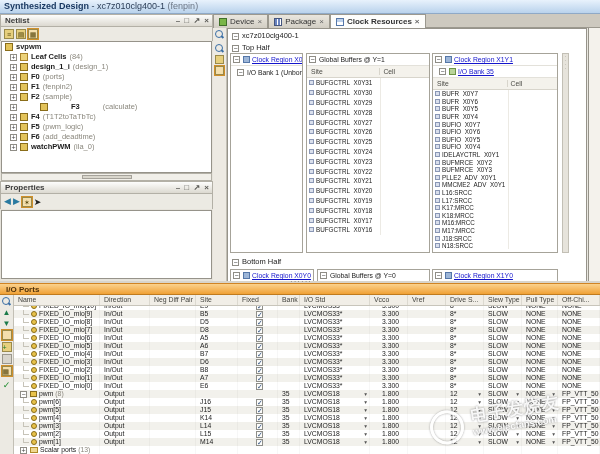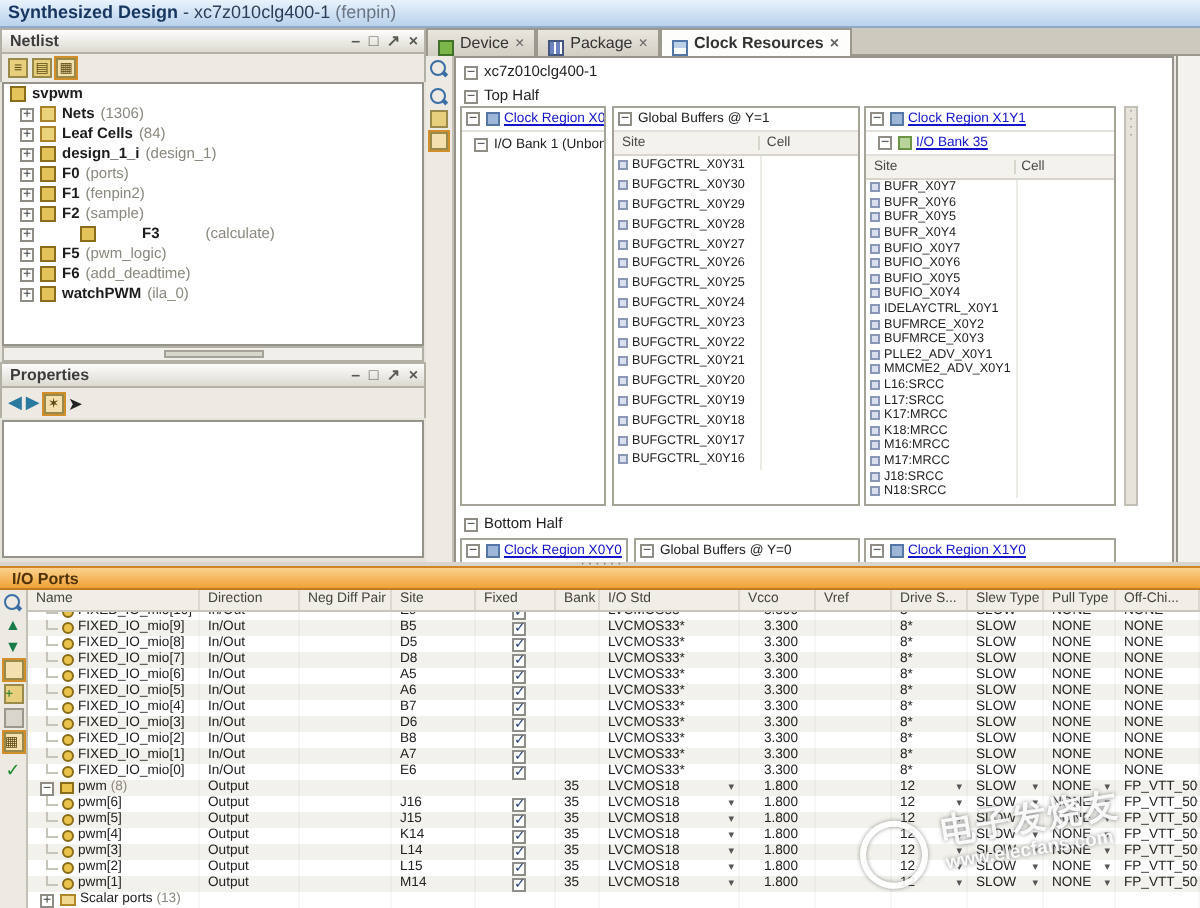--- a/index.html
+++ b/index.html
@@ -40,21 +40,21 @@
   .noexp { display:inline-block; width:7px; margin:0 3px 0 2px; border-bottom:1px dotted #b5b2a8; flex:none; }
   .nico { width:8px; height:8px; border:1px solid #8a6d1a; background:#e3c35a; margin-right:3px; flex:none; }
   .nico.dark { background:#b98a2e; }
   .nico.folder { background:#ecd27a; border-color:#a9832a; }
   .scrollbar-h { position:absolute; background:#f1efe9; border:1px solid #b3b0a6; }
   .thumb { position:absolute; background:#d9d6cc; border:1px solid #a5a29a; }
 
   
   .tabbar { position:absolute; left:213px; top:14px; width:387px; height:14px; background:#cdc9bf; border-bottom:1px solid #9b988e; display:flex; }
   .tab { height:14px; font-size:8px; line-height:13px; padding:0 5px; border:1px solid #9b988e; border-bottom:none;
-         background:linear-gradient(#e9e6de,#d2cec4); display:flex; align-items:flex-end; gap:3px; color:#333; white-space:nowrap; }
+         background:linear-gradient(#e9e6de,#d2cec4); display:flex; align-items:center; gap:3px; color:#333; white-space:nowrap; }
   .tab.active { background:#fdfdfb; font-weight:bold; }
   .tab .x { color:#666; font-size:8px; }
   .tico { width:8px; height:8px; flex:none; }
   .tico.dev { background:#7ab648; border:1px solid #41702a; }
   .tico.pkg { background:repeating-linear-gradient(90deg,#6a84c0 0 2px,#fff 2px 3px); border:1px solid #44557e; }
   .tico.clk { background:linear-gradient(#bcd0ea 0 3px,#fff 3px); border:1px solid #5577a8; }
 
   
   .clk-wrap { position:absolute; left:213px; top:28px; width:387px; height:255px; background:#e9e7e0; overflow:hidden; }
   .clk-side { position:absolute; left:0; top:0; width:14px; height:255px; background:#edeae3; border-right:1px solid #c2bfb5; }
@@ -130,26 +130,20 @@
   </div>
   <div class="white-box" style="left:1px;top:41px;width:211px;height:132px;">
     <div id="netlist-tree">
         <div class="tree-row" style="padding-left: 3px;">
           <span class="nico"></span>
           <span class="nm">svpwm</span>
         </div>
         <div class="tree-row" style="padding-left: 6px;">
           <span class="expander">+</span>
           <span class="nico folder"></span>
-          <span class="nm">Nets</span>
-          <span class="sb">(1306)</span>
-        </div>
-        <div class="tree-row" style="padding-left: 6px;">
-          <span class="expander">+</span>
-          <span class="nico folder"></span>
           <span class="nm">Leaf Cells</span>
           <span class="sb">(84)</span>
         </div>
         <div class="tree-row" style="padding-left: 6px;">
           <span class="expander">+</span>
           <span class="nico"></span>
           <span class="nm">design_1_i</span>
           <span class="sb">(design_1)</span>
         </div>
         <div class="tree-row" style="padding-left: 6px;">
@@ -168,20 +162,26 @@
           <span class="expander">+</span>
           <span class="nico"></span>
           <span class="nm">F2</span>
           <span class="sb">(sample)</span>
         </div>
         <div class="tree-row" style="padding-left: 6px; gap: 20px;">
           <span class="expander">+</span>
           <span class="nico"></span>
           <span class="nm">F3</span>
           <span class="sb">(calculate)</span>
+        </div>
+        <div class="tree-row" style="padding-left: 6px;">
+          <span class="expander">+</span>
+          <span class="nico"></span>
+          <span class="nm">F4</span>
+          <span class="sb">(T1T2toTaTbTc)</span>
         </div>
         <div class="tree-row" style="padding-left: 6px;">
           <span class="expander">+</span>
           <span class="nico"></span>
           <span class="nm">F5</span>
           <span class="sb">(pwm_logic)</span>
         </div>
         <div class="tree-row" style="padding-left: 6px;">
           <span class="expander">+</span>
           <span class="nico"></span>

